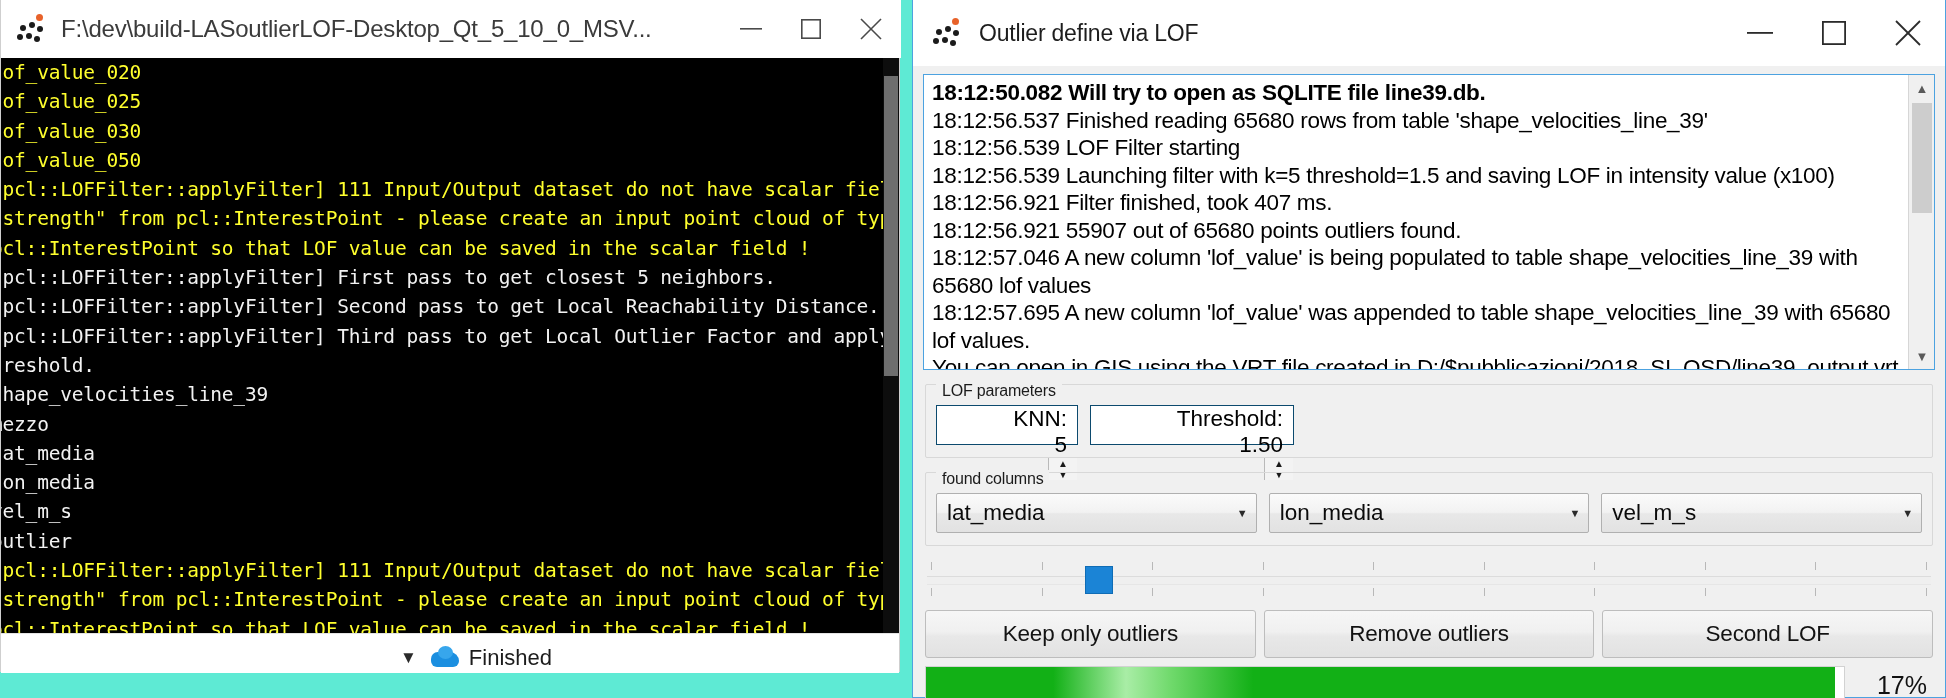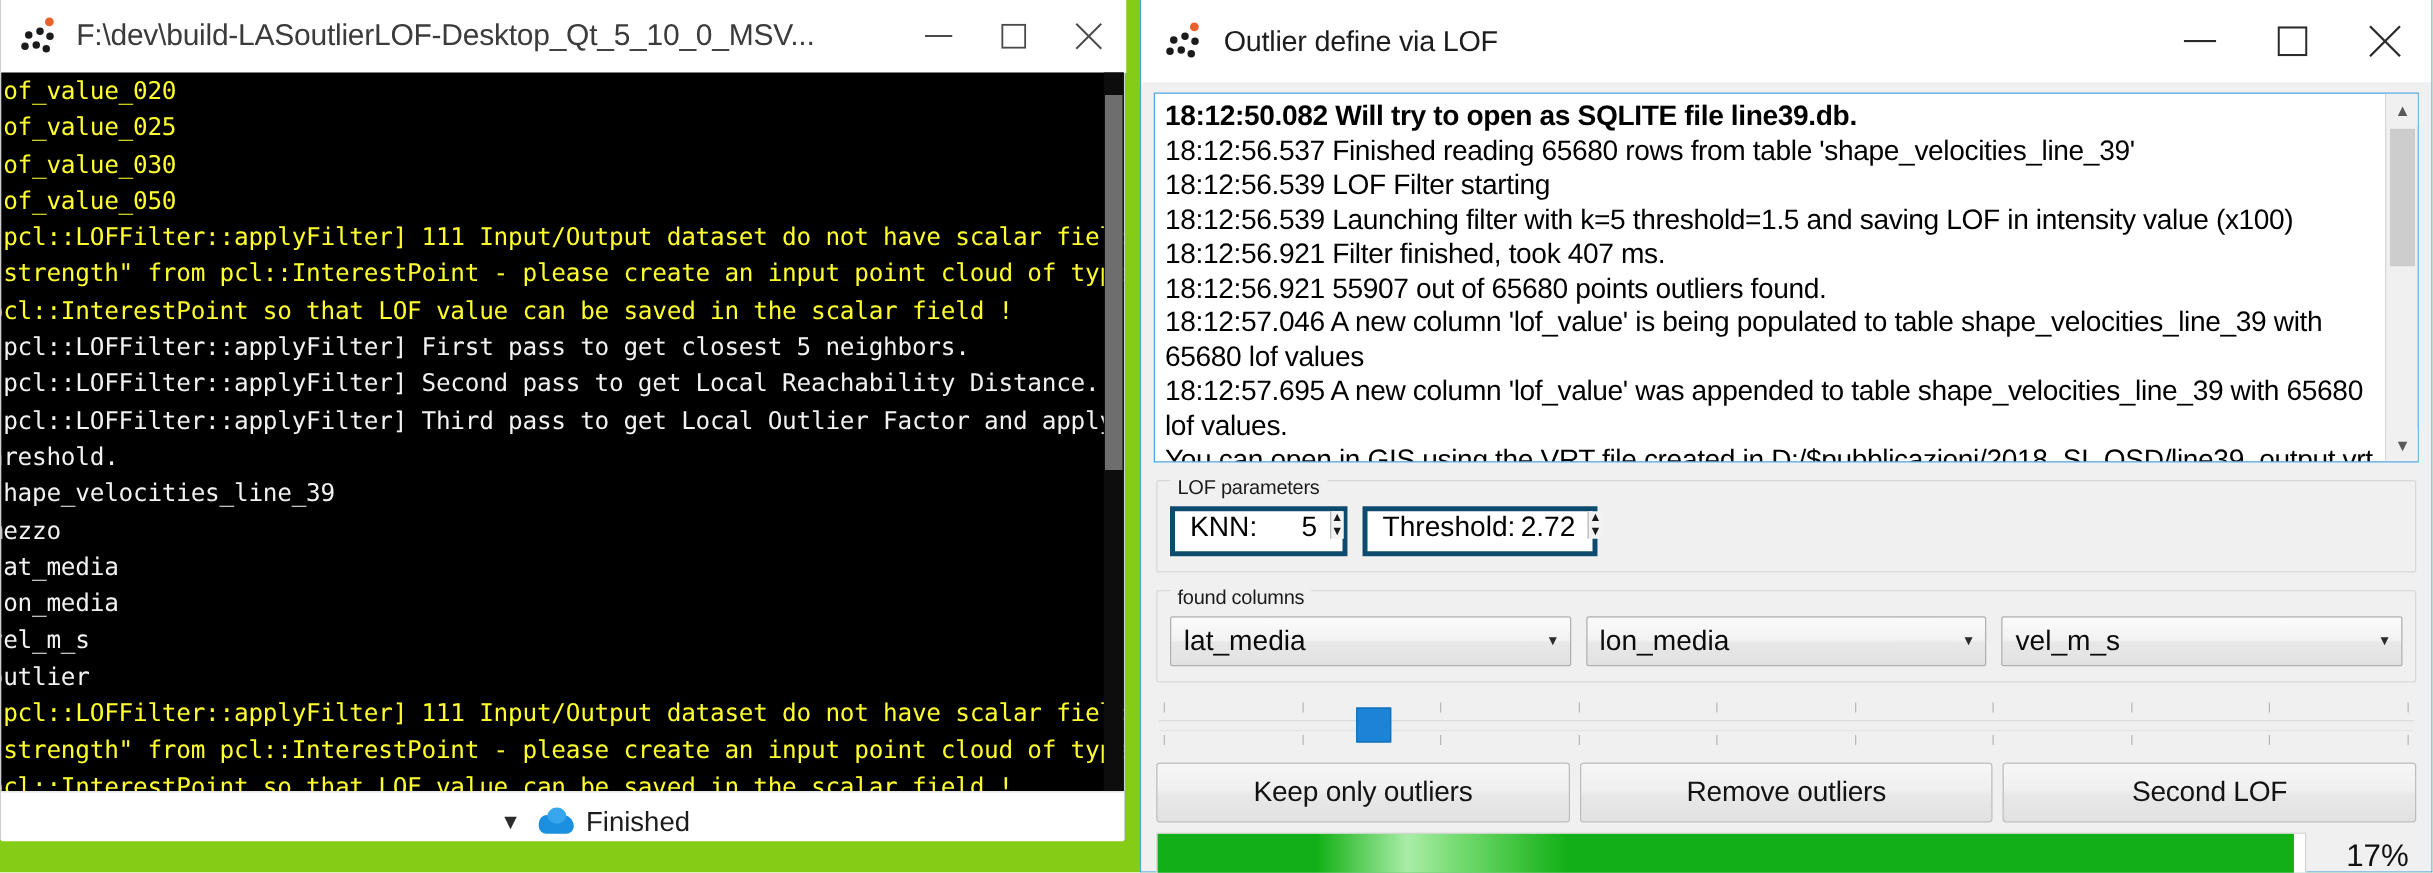--- a/index.html
+++ b/index.html
@@ -9,21 +9,21 @@
     background: #ffffff;
     width: 1946px;
     height: 698px;
     overflow: hidden;
     font-family: "Liberation Sans", sans-serif;
   }
   #root {
     position: relative;
     width: 1946px;
     height: 698px;
-    background: #84cc16;
+    background: #5eead4;
   }
 
   
   .console-window {
     position: absolute;
     left: 0px;
     top: 0px;
     width: 900px;
     height: 672px;
     background: #ffffff;
@@ -316,25 +316,26 @@
     margin-top: 12px;
   }
 
   .param-row {
     display: flex;
     gap: 12px;
     align-items: center;
   }
   .spinbox {
     display: flex;
-    align-items: flex-start;
-    background: #ffffff;
-    border: 4px solid #0c4a6e;
+    align-items: flex-end;
+    background: #ffffff;
+    border: 1px solid #0c4a6e;
     height: 40px;
     box-sizing: border-box;
+    flex-direction: column;
   }
   .spinbox .sb-label {
     display: flex;
     align-items: center;
     padding: 0 10px 0 12px;
     font-size: 22.5px;
     color: #000;
     white-space: nowrap;
   }
   .spinbox .sb-value {
@@ -356,21 +357,21 @@
   .spinbox .sb-arrows .up,
   .spinbox .sb-arrows .dn {
     flex: 1;
     display: flex;
     align-items: center;
     justify-content: center;
     color: #1a1a1a;
     font-size: 10px;
   }
   .sb-knn { width: 142px; }
-  .sb-thr { width: 188px; }
+  .sb-thr { width: 204px; }
 
   .combo-row {
     display: flex;
     gap: 12px;
   }
   .combo {
     flex: 1;
     height: 40px;
     background: linear-gradient(to bottom, #fbfbfb 0%, #f2f2f2 48%, #e8e8e8 52%, #e2e2e2 100%);
     border: 1px solid #b0b0b0;
@@ -587,21 +588,21 @@
           <div class="spinbox sb-knn">
             <span class="sb-label">KNN:</span>
             <span class="sb-value">5</span>
             <span class="sb-arrows">
               <span class="up">▲</span>
               <span class="dn">▼</span>
             </span>
           </div>
           <div class="spinbox sb-thr">
             <span class="sb-label">Threshold:</span>
-            <span class="sb-value">2.72</span>
+            <span class="sb-value">1.50</span>
             <span class="sb-arrows">
               <span class="up">▲</span>
               <span class="dn">▼</span>
             </span>
           </div>
         </div>
       </div>
 
       <div class="groupbox">
         <span class="gb-title">found columns</span>

